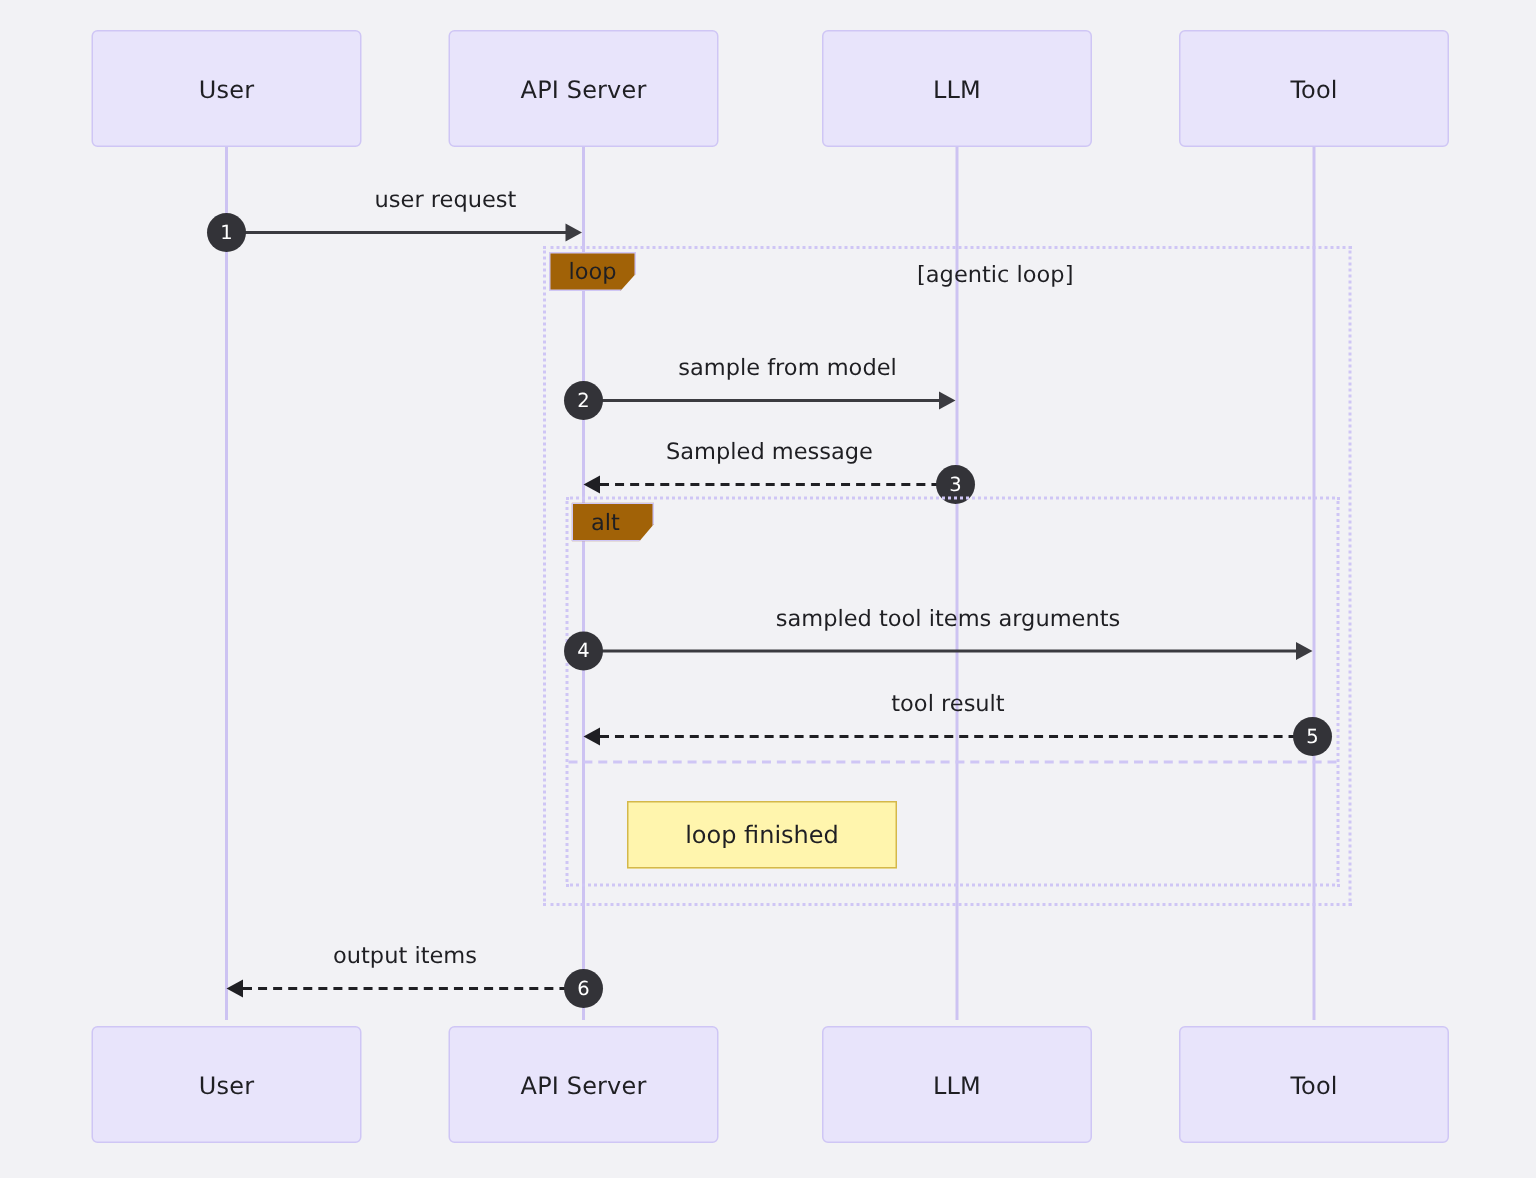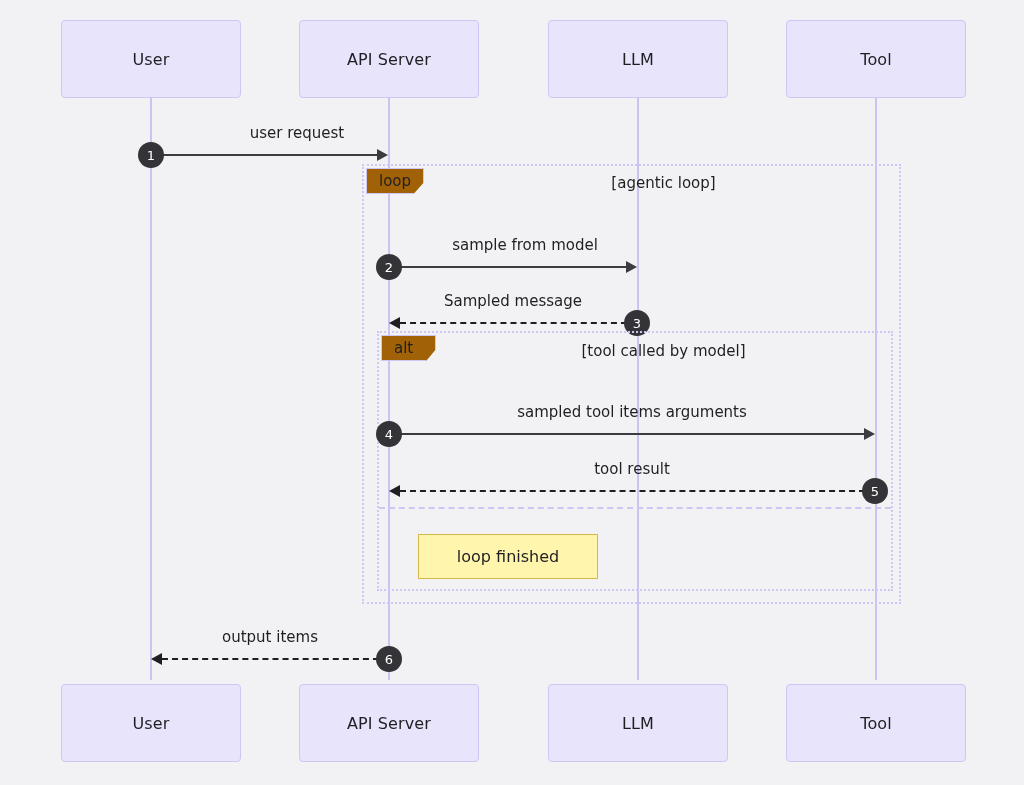--- a/index.html
+++ b/index.html
@@ -173,21 +173,20 @@
 
   <div class="msg-label" style="left:389px; top:292px; width:248px;">Sampled message</div>
   <div class="msg-line dashed" style="left:400px; top:322px; width:237px;"></div>
   <div class="arrow-head left" style="left:389px; top:317px;"></div>
   <div class="seq-badge" style="left:624px; top:310px;">3</div>
 
   <div class="fragment" style="left:377px; top:331px; width:516px; height:260px;"></div>
   <div class="fragment-tag" style="left:381px; top:335px; width:55px; height:26px;">
     <span>alt</span>
   </div>
-  <div class="fragment-condition" style="left:500px; top:342px; width:327px;">[tool called by model]</div>
 
   <div class="msg-label" style="left:389px; top:403px; width:486px;">sampled tool items arguments</div>
   <div class="msg-line solid" style="left:389px; top:433px; width:476px;"></div>
   <div class="arrow-head right" style="left:864px; top:428px;"></div>
   <div class="seq-badge" style="left:376px; top:421px;">4</div>
 
   <div class="msg-label" style="left:389px; top:460px; width:486px;">tool result</div>
   <div class="msg-line dashed" style="left:400px; top:490px; width:475px;"></div>
   <div class="arrow-head left" style="left:389px; top:485px;"></div>
   <div class="seq-badge" style="left:862px; top:478px;">5</div>

